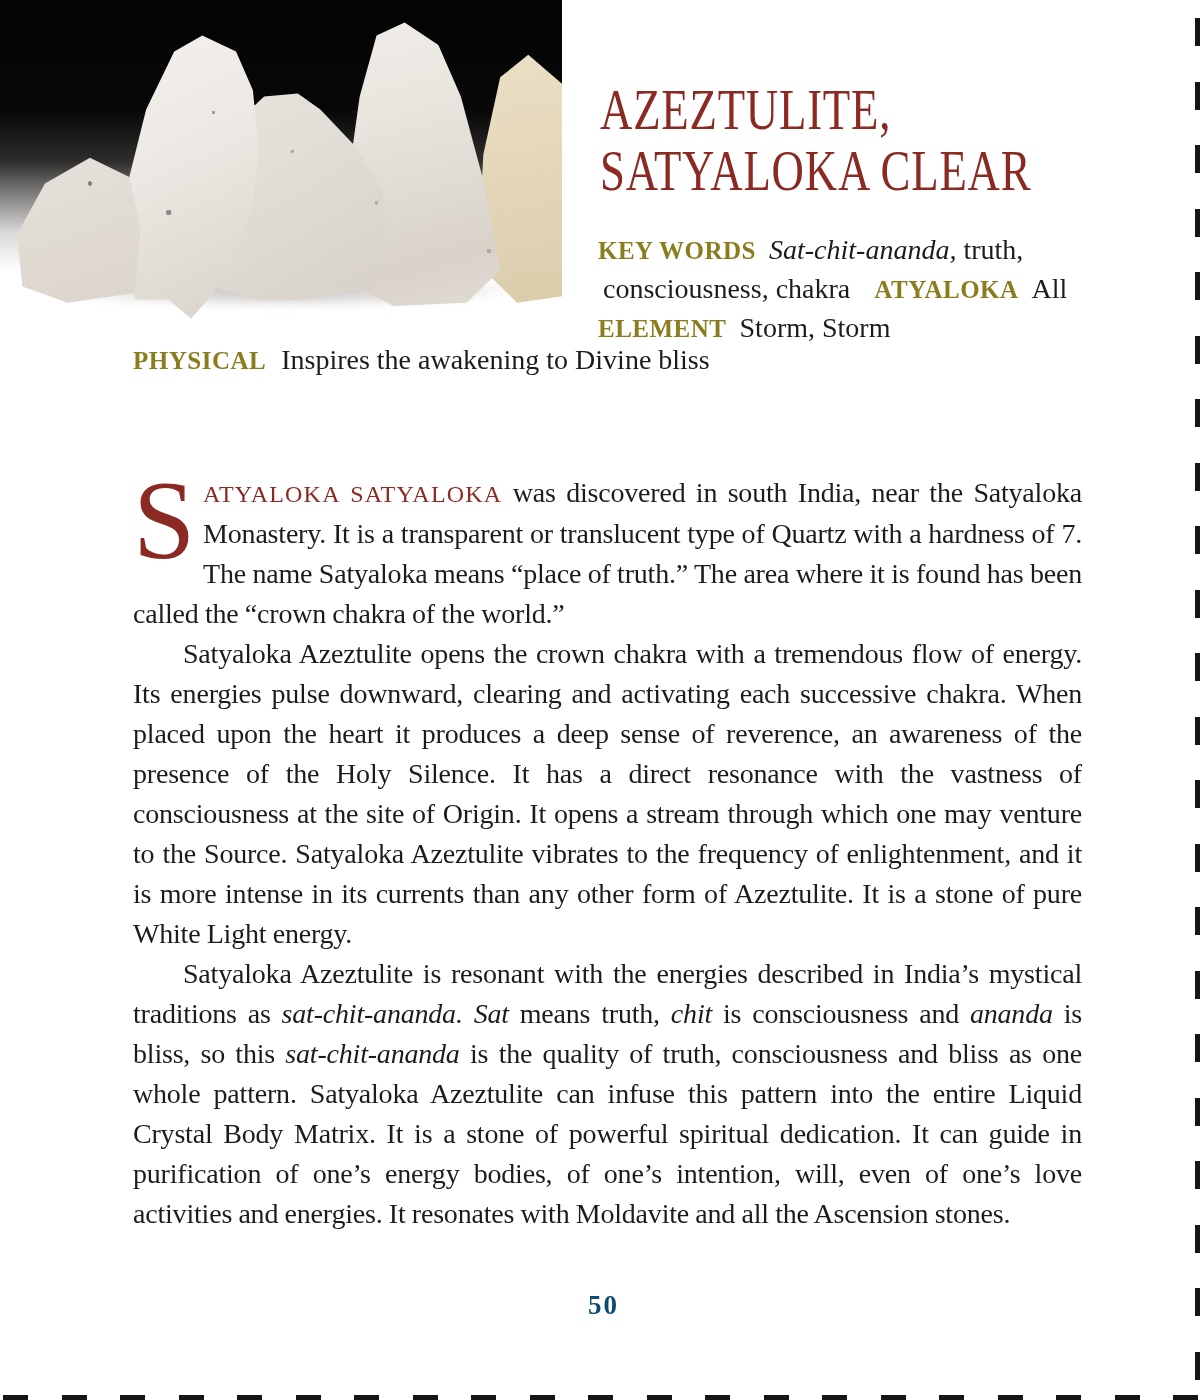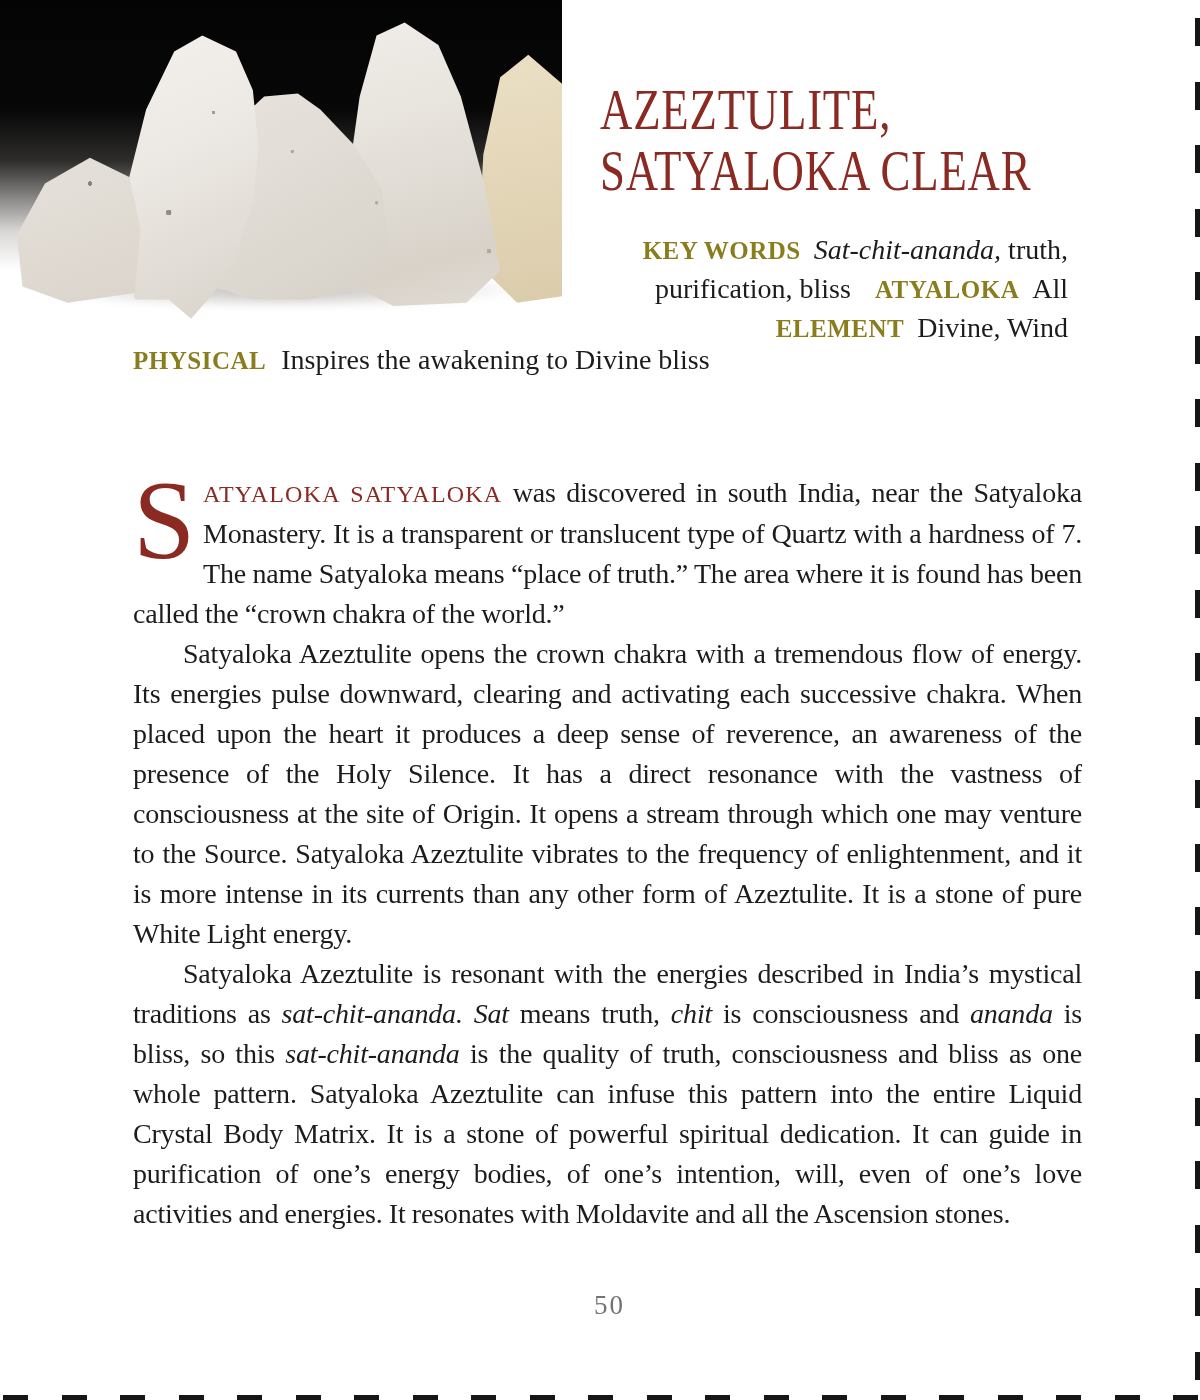--- a/index.html
+++ b/index.html
@@ -33,43 +33,43 @@
       radial-gradient(circle 3px at 67% 63%,rgba(90,88,84,.35) 0 55%,transparent 60%),
       radial-gradient(circle 4px at 87% 78%,rgba(100,95,85,.35) 0 55%,transparent 60%);}
 
   
   .title-block{position:absolute;left:600px;top:80px;color:#8a2a22;}
   .title-line{font-size:56px;line-height:61px;letter-spacing:1px;white-space:nowrap;}
   .title-line span{display:inline-block;transform:scaleX(.8);transform-origin:left center;}
 
   
   .keywords{position:absolute;left:598px;top:231px;width:470px;font-size:28px;line-height:38px;color:#1c1c1c;}
-  .kw-line{white-space:nowrap;text-align:right;}
+  .kw-line{white-space:nowrap;}
   .kw-line:nth-child(2){padding-left:5px;}
 
   .s-label{font-weight:bold;color:#8a7d1e;font-size:25px;letter-spacing:.5px;margin-right:13px;}
   .s-labelgap{font-weight:bold;color:#8a7d1e;font-size:25px;letter-spacing:.5px;margin-left:24px;margin-right:13px;}
   .s-i{font-style:italic;}
   .s-lead{color:#8a2a22;font-size:24px;letter-spacing:1.2px;}
 
   
   .attributes{position:absolute;left:133px;top:340px;width:950px;color:#1c1c1c;}
   .attr-row{font-size:28px;line-height:40px;white-space:nowrap;}
   .attr-label{font-weight:bold;color:#8a7d1e;font-size:25px;letter-spacing:.5px;margin-right:15px;}
 
   
   .body-text{position:absolute;left:133px;top:473px;width:949px;font-size:28px;line-height:40px;
     color:#1c1c1c;text-align:justify;letter-spacing:-.2px;word-spacing:-.5px;}
   .para{margin:0;}
   .para.indent{text-indent:50px;}
   .drop-cap{float:left;font-size:112px;line-height:82px;color:#8a2a22;padding:6px 8px 0 0;}
 
   
-  .page-number{position:absolute;left:135px;top:1290px;width:949px;text-align:center;
-    font-size:27px;font-weight:normal;color:#737373;letter-spacing:2px;}
+  .page-number{position:absolute;left:129px;top:1290px;width:949px;text-align:center;
+    font-size:27px;font-weight:bold;color:#0c4a6e;letter-spacing:2px;}
 
   
   .right-marks,.bottom-marks{position:absolute;inset:0;pointer-events:none;}
   .edge-tick{position:absolute;right:0;width:5px;height:28px;background:#161616;}
   .edge-dash{position:absolute;bottom:0;width:25px;height:5px;background:#161616;}
 </style>
 </head>
 <body>
 
 <div class="page">
@@ -85,22 +85,22 @@
     <div class="crystal speckles"></div>
   </div>
 
   <div class="title-block">
     <div class="title-line"><span>AZEZTULITE,</span></div>
     <div class="title-line"><span>SATYALOKA CLEAR</span></div>
   </div>
 
   <div class="keywords">
     <div class="kw-line"><span class="s-label">KEY WORDS</span><span class="s-i">Sat-chit-ananda,</span><span> truth,</span></div>
-    <div class="kw-line"><span>purification, bliss</span><span class="s-labelgap">ATYALOKA</span><span>All</span></div>
-    <div class="kw-line"><span class="s-label">ELEMENT</span><span>Divine, Wind</span></div>
+    <div class="kw-line"><span>consciousness, chakra</span><span class="s-labelgap">ATYALOKA</span><span>All</span></div>
+    <div class="kw-line"><span class="s-label">ELEMENT</span><span>Storm, Storm</span></div>
   </div>
 
   <div class="attributes">
     <div class="attr-row">
       <span class="attr-label">PHYSICAL</span><span>Inspires the awakening to Divine bliss</span>
     </div>
   </div>
 
   <div class="body-text">
     <p class="para">

